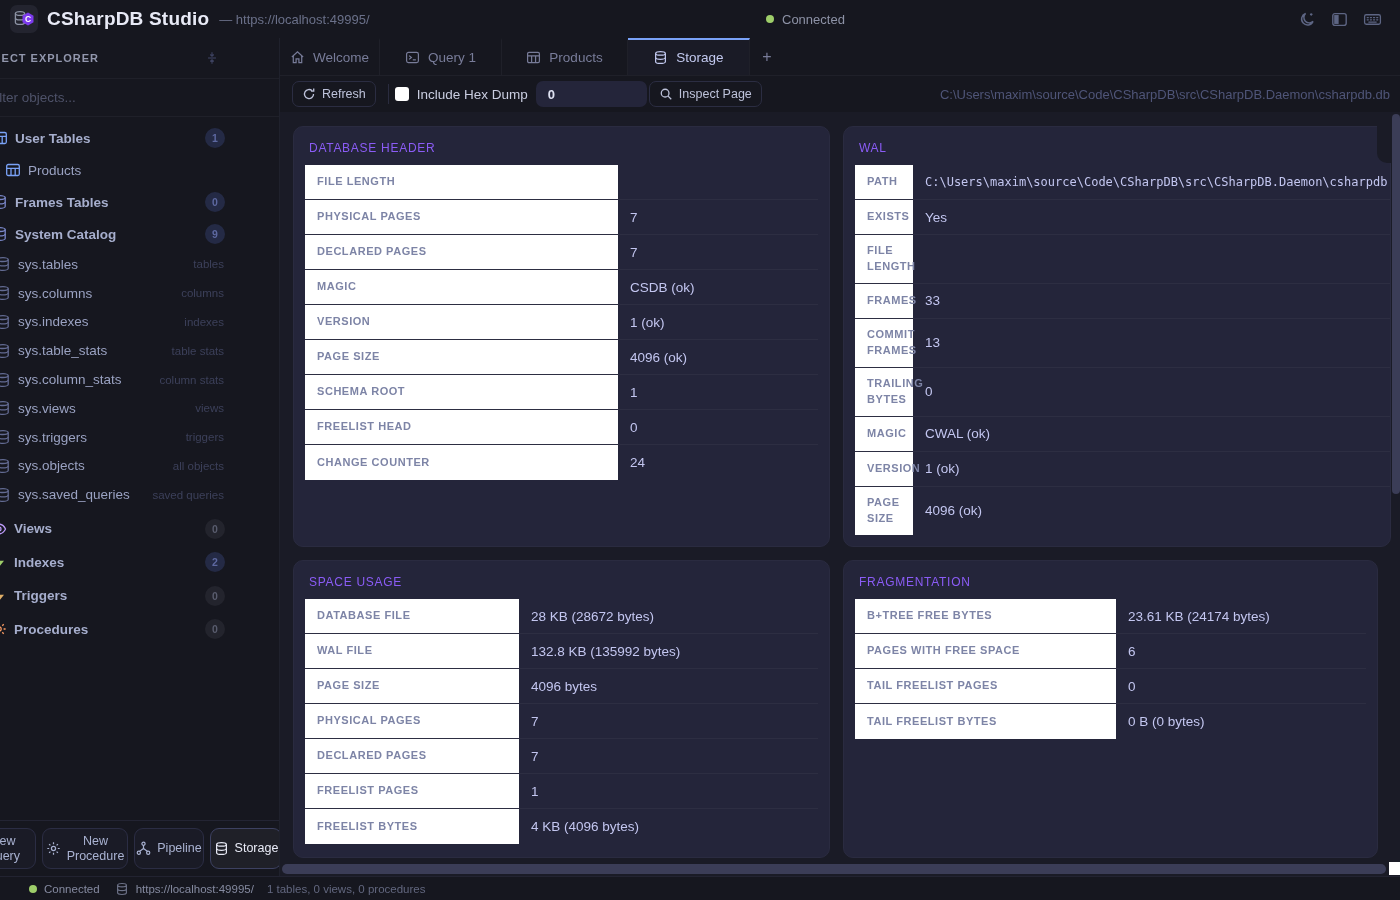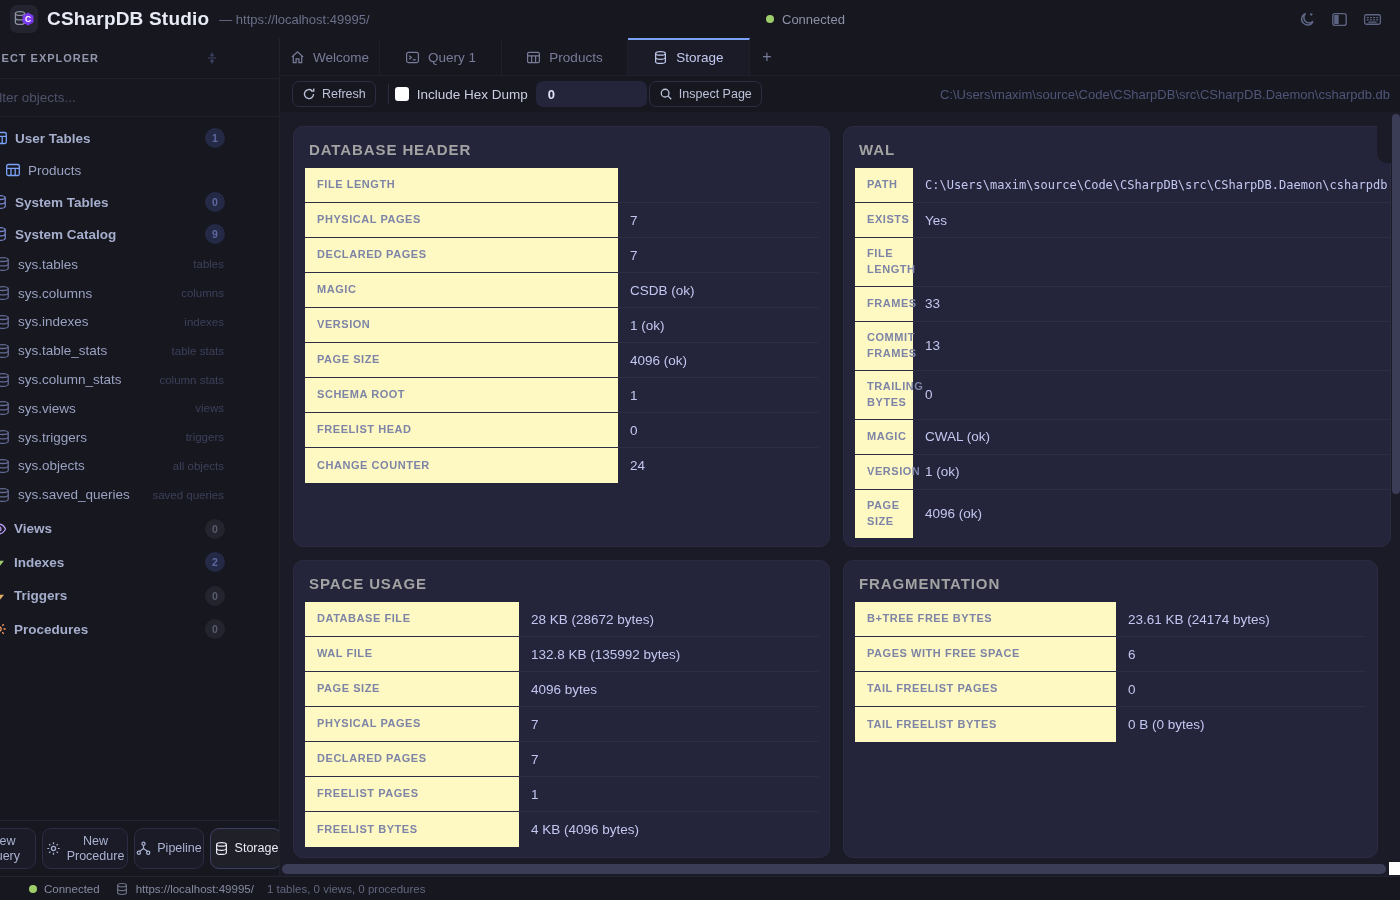--- a/index.html
+++ b/index.html
@@ -65,25 +65,25 @@
   .cb-label{font-size:13.5px;color:#c9cde0;margin-left:8px}
   .hex-input{width:111px;height:26px;background:#24253a;border-radius:7px;margin-left:8px;
     display:flex;align-items:center;padding:0 12px;color:#dfe2f2;font-size:13px;font-weight:700}
   .inspect{margin-left:2px}
   .db-path{margin-left:auto;font-size:13px;color:#4f5578;white-space:nowrap}
 
   
   .content{flex:1;position:relative;background:#1a1b26;min-height:0;overflow:hidden;padding:14px 0 0 13px}
   .cards{display:grid;grid-template-columns:537px 535px;grid-template-rows:421px 298px;gap:13px}
   .card{background:#24253a;border-radius:10px;padding:11px;border:1px solid #2a2b40;overflow:hidden}
-  .card h3{font-size:15px;font-weight:700;letter-spacing:.06em;color:#a3a3a3;margin:3px 0 10px 4px}
+  .card h3{font-size:12px;font-weight:400;letter-spacing:.06em;color:#8b5cf6;margin:3px 0 10px 4px}
   .tbl{width:100%}
   .trw{display:flex;align-items:stretch;border-bottom:1px solid rgba(255,255,255,.045);min-height:35px}
   .trw:last-child{border-bottom:none}
-  .tlab{flex:none;background:#fef9c3;color:#7d84a6;font-size:11px;font-weight:700;letter-spacing:.05em;
+  .tlab{flex:none;background:#ffffff;color:#7d84a6;font-size:11px;font-weight:700;letter-spacing:.05em;
     text-transform:uppercase;display:flex;align-items:center;padding:8px 12px;line-height:1.45}
   .tval{flex:1;display:flex;align-items:center;padding:8px 12px;color:#c3c6f0;font-size:13.5px;min-width:0;white-space:nowrap;overflow:hidden}
   .tval.mono{font-family:"DejaVu Sans Mono",monospace;font-size:12px}
   .w-dbh .tlab{width:313px}
   .w-wal .tlab{width:58px}
   .w-wal{width:calc(100% + 12px)}
   .w-space .tlab{width:214px}
   .w-frag .tlab{width:261px}
 
   
@@ -183,21 +183,21 @@
             <span class="lbl" data-name="tree-item-label">Products</span>
           </div>
           <div class="trow group" data-name="tree-item-system-tables">
             <span class="icn" data-name="db-icon" style="width: 16px; height: 16px; color: rgb(122, 135, 201);">
               <svg viewBox="0 0 16 16" fill="none" stroke="currentColor" stroke-width="1.3">
                 <ellipse cx="8" cy="3.6" rx="5.2" ry="1.9"></ellipse>
                 <path d="M2.8 3.6 V12.4 c0 1.05 2.33 1.9 5.2 1.9 s5.2-.85 5.2-1.9 V3.6"></path>
                 <path d="M2.8 8 c0 1.05 2.33 1.9 5.2 1.9 s5.2-.85 5.2-1.9"></path>
               </svg>
             </span>
-            <span class="lbl" data-name="tree-item-label">System Tables</span>
+            <span class="lbl" data-name="tree-item-label">Frames Tables</span>
             <span class="badge blue" data-name="count-badge">0</span>
           </div>
           <div class="trow group" data-name="tree-item-system-catalog">
             <span class="icn" data-name="db-icon" style="width: 16px; height: 16px; color: rgb(122, 135, 201);">
               <svg viewBox="0 0 16 16" fill="none" stroke="currentColor" stroke-width="1.3">
                 <ellipse cx="8" cy="3.6" rx="5.2" ry="1.9"></ellipse>
                 <path d="M2.8 3.6 V12.4 c0 1.05 2.33 1.9 5.2 1.9 s5.2-.85 5.2-1.9 V3.6"></path>
                 <path d="M2.8 8 c0 1.05 2.33 1.9 5.2 1.9 s5.2-.85 5.2-1.9"></path>
               </svg>
             </span>

